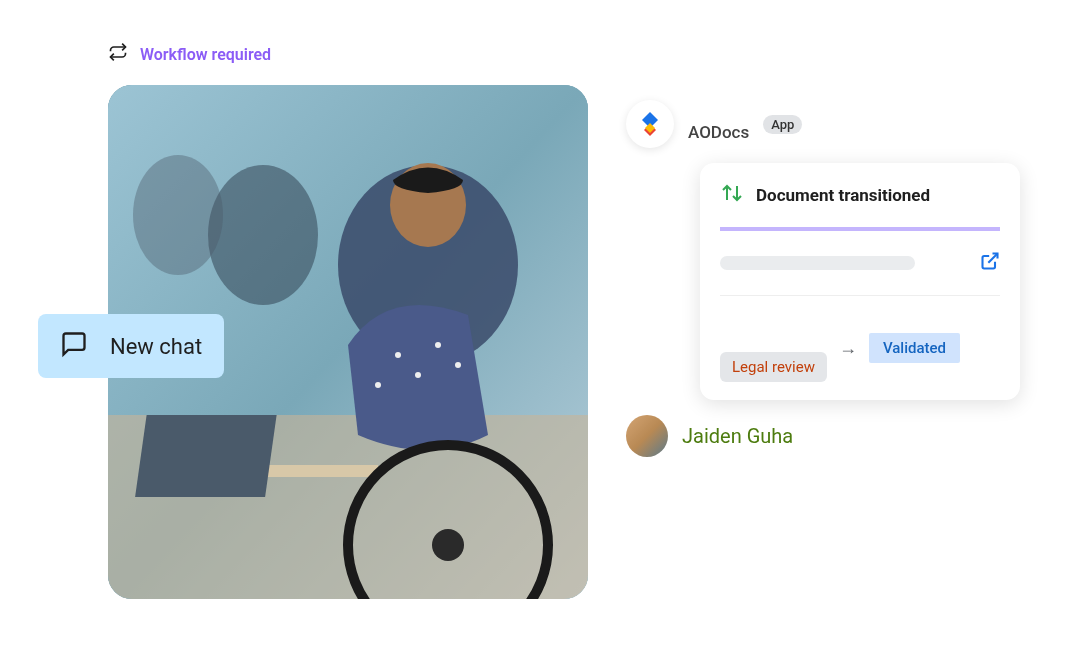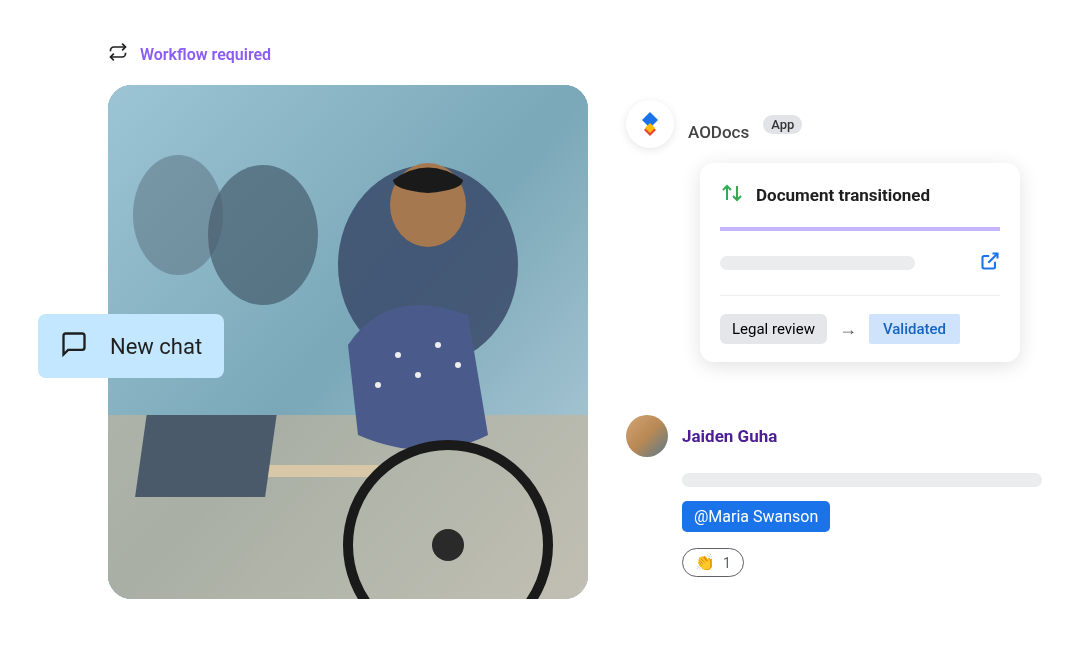--- a/index.html
+++ b/index.html
@@ -152,21 +152,22 @@
       padding-top: 18px;
       display: flex;
       align-items: center;
       gap: 12px;
     }
     .status-chip-legal {
       background: #e4e6e9;
       padding: 6px 12px;
       border-radius: 6px;
       font-size: 15px;
-      color: #000000;
+      color: #c2410c;
+      margin-top: 38px;
     }
     .arrow-icon {
       color: #5f6368;
       font-size: 18px;
     }
     .status-chip-validated {
       background: #d0e3fd;
       padding: 6px 14px;
       border-radius: 2px;
       font-size: 15px;
@@ -183,23 +184,23 @@
       align-items: center;
       gap: 14px;
     }
     .avatar {
       width: 42px;
       height: 42px;
       border-radius: 50%;
       background: linear-gradient(135deg, #d4a574 0%, #b88954 50%, #5a7a8c 100%);
     }
     .user-name {
-      font-size: 17px;
-      font-weight: 700;
-      color: #4c1d95;
+      font-size: 20px;
+      font-weight: 400;
+      color: #4d7c0f;
     }
     .comment-body {
       margin-left: 56px;
       margin-top: 16px;
     }
     .text-placeholder {
       width: 360px;
       height: 14px;
       background: #eaeceE;
       border-radius: 8px;
@@ -325,27 +326,15 @@
       <span class="arrow-icon">→</span>
       <span class="status-chip-validated">Validated</span>
     </div>
   </div>
 
   <div class="user-comment">
     <div class="comment-header">
       <div class="avatar"></div>
       <span class="user-name">Jaiden Guha</span>
     </div>
-    <div class="comment-body">
-      <div class="text-placeholder"></div>
-      <div>
-        <span class="mention-chip">@Maria Swanson</span>
-      </div>
-      <div>
-        <span class="reaction-chip">
-          <span class="reaction-emoji">👏</span>
-          <span class="reaction-count">1</span>
-        </span>
-      </div>
-    </div>
   </div>
 
 </div>
 
 </body></html>

